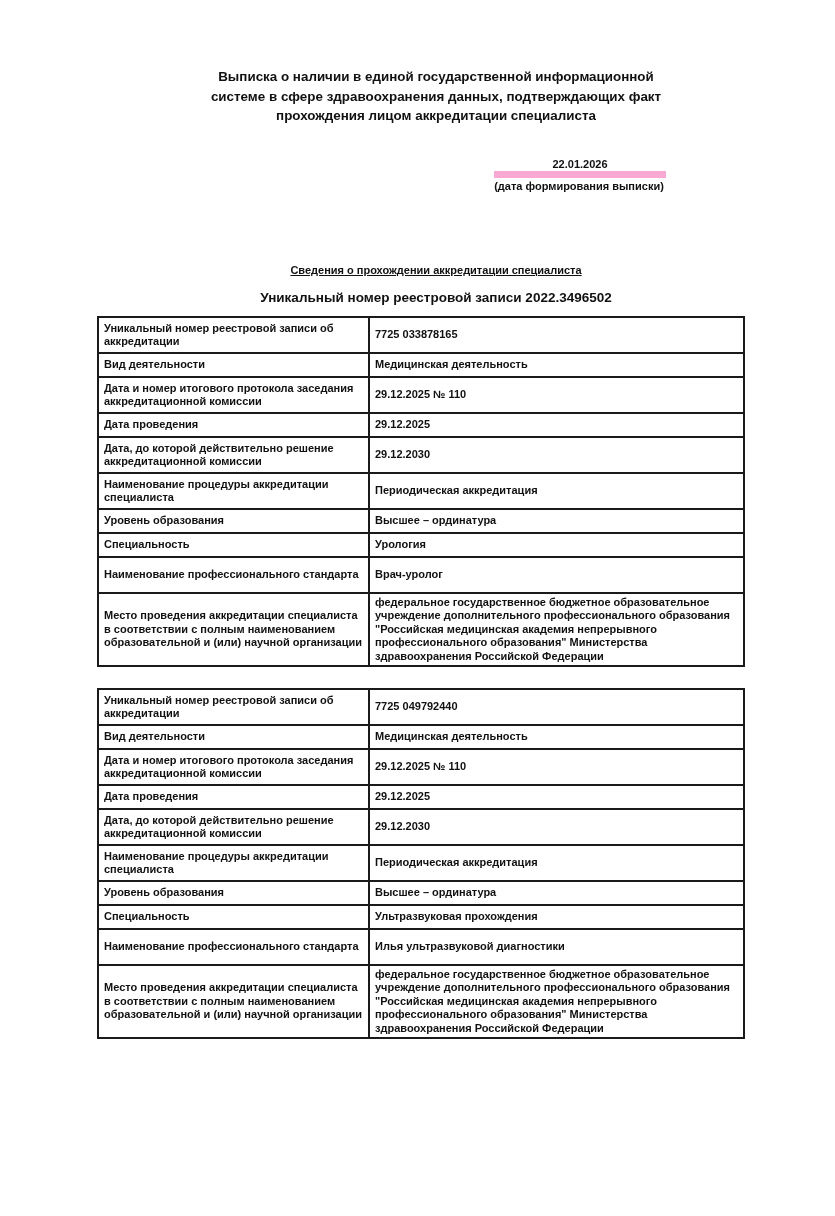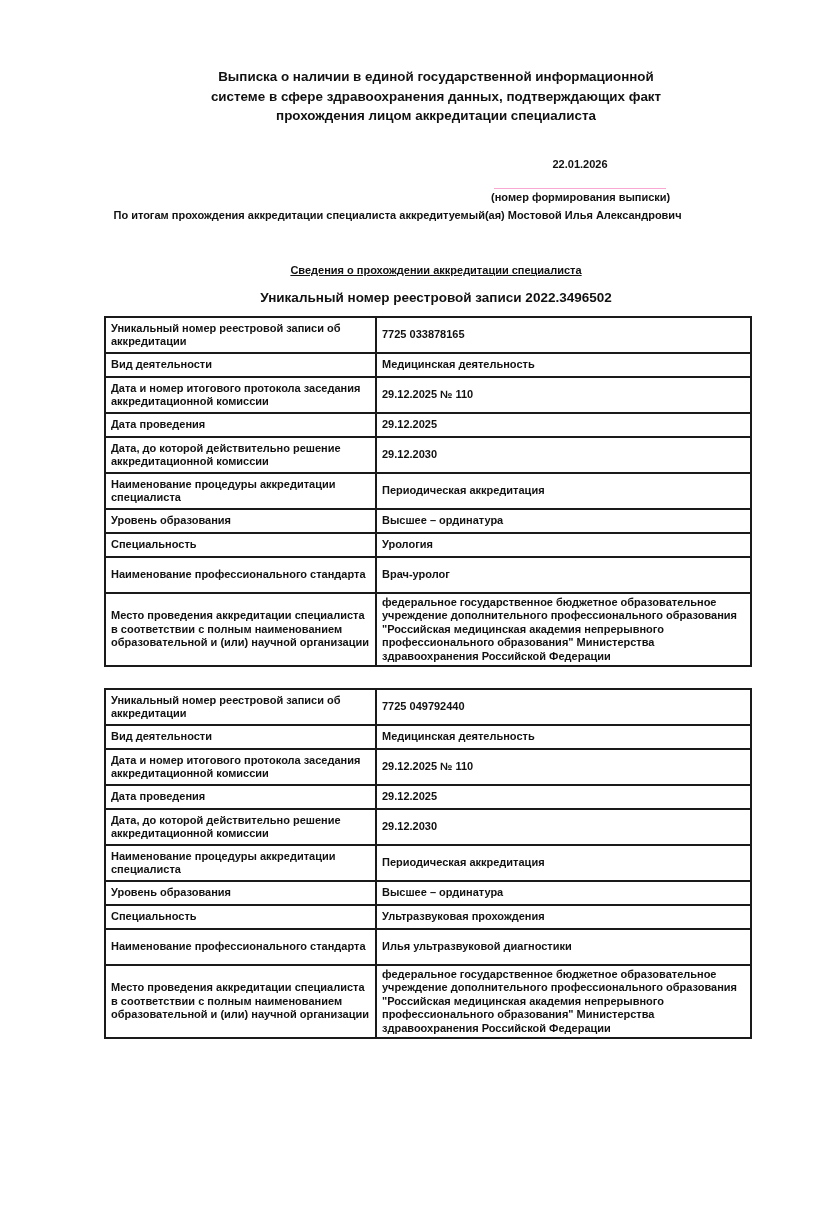--- a/index.html
+++ b/index.html
@@ -9,37 +9,37 @@
     }
     .title {
       position: absolute; left: 0; top: 67px; width: 872px;
       text-align: center; font-weight: bold; font-size: 13.4px; line-height: 19.5px;
     }
     .title div { white-space: nowrap; }
     .date-block {
       position: absolute; left: 493px; top: 157px; width: 174px; text-align: center;
       font-weight: bold; font-size: 11px;
     }
-    .date-value { border-bottom: 1px solid #f9a8d4; line-height: 14px; padding-bottom: 17px; width: 172px; margin-left: 1px; }
+    .date-value { border-bottom: 7px solid #f9a8d4; line-height: 14px; padding-bottom: 0; width: 172px; margin-left: 1px; }
     .date-caption { line-height: 16px; white-space: nowrap; margin-left: -2px; }
     .result {
       position: absolute; left: 0; top: 208px; width: 795px; text-align: center;
       font-weight: bold; font-size: 11px; line-height: 14px;
     }
     .result div { white-space: nowrap; }
     .section-title {
       position: absolute; left: 0; top: 263px; width: 872px; text-align: center;
       font-weight: bold; font-size: 11px; text-decoration: underline; line-height: 14px;
     }
     .registry-title {
       position: absolute; left: 0; top: 289px; width: 872px; text-align: center;
       font-weight: bold; font-size: 13.5px; line-height: 17px;
     }
     table.acc {
-      position: absolute; left: 104px; width: 648px; border-collapse: collapse;
+      position: absolute; left: 97px; width: 648px; border-collapse: collapse;
       font-size: 11px; font-weight: bold; line-height: 13.4px;
     }
     table.acc td {
       border: 2px solid #1a1a1a; padding: 2px 5px; vertical-align: middle;
     }
     table.acc td.k { width: 259px; }
     table.acc td.v { }
     #table-1 { top: 316px; }
     #table-2 { top: 688px; }
     .row-2 td { height: 30px; }
@@ -50,25 +50,24 @@
 <body>
 
 <div class="title">
   <div>Выписка о наличии в единой государственной информационной</div>
   <div>системе в сфере здравоохранения данных, подтверждающих факт</div>
   <div>прохождения лицом аккредитации специалиста</div>
 </div>
 
 <div class="date-block">
   <div class="date-value">22.01.2026</div>
-  <div class="date-caption">(номер формирования выписки)</div>
+  <div class="date-caption">(дата формирования выписки)</div>
 </div>
 
 <div class="result">
-  <div>По итогам прохождения аккредитации специалиста аккредитуемый(ая) Мостовой Илья Александрович</div>
 </div>
 
 <div class="section-title">Сведения о прохождении аккредитации специалиста</div>
 <div class="registry-title">Уникальный номер реестровой записи 2022.3496502</div>
 
 <table class="acc" id="table-1">
   <tbody>
       <tr class="row-2">
         <td class="k">Уникальный номер реестровой записи об аккредитации</td>
         <td class="v">7725 033878165</td>

